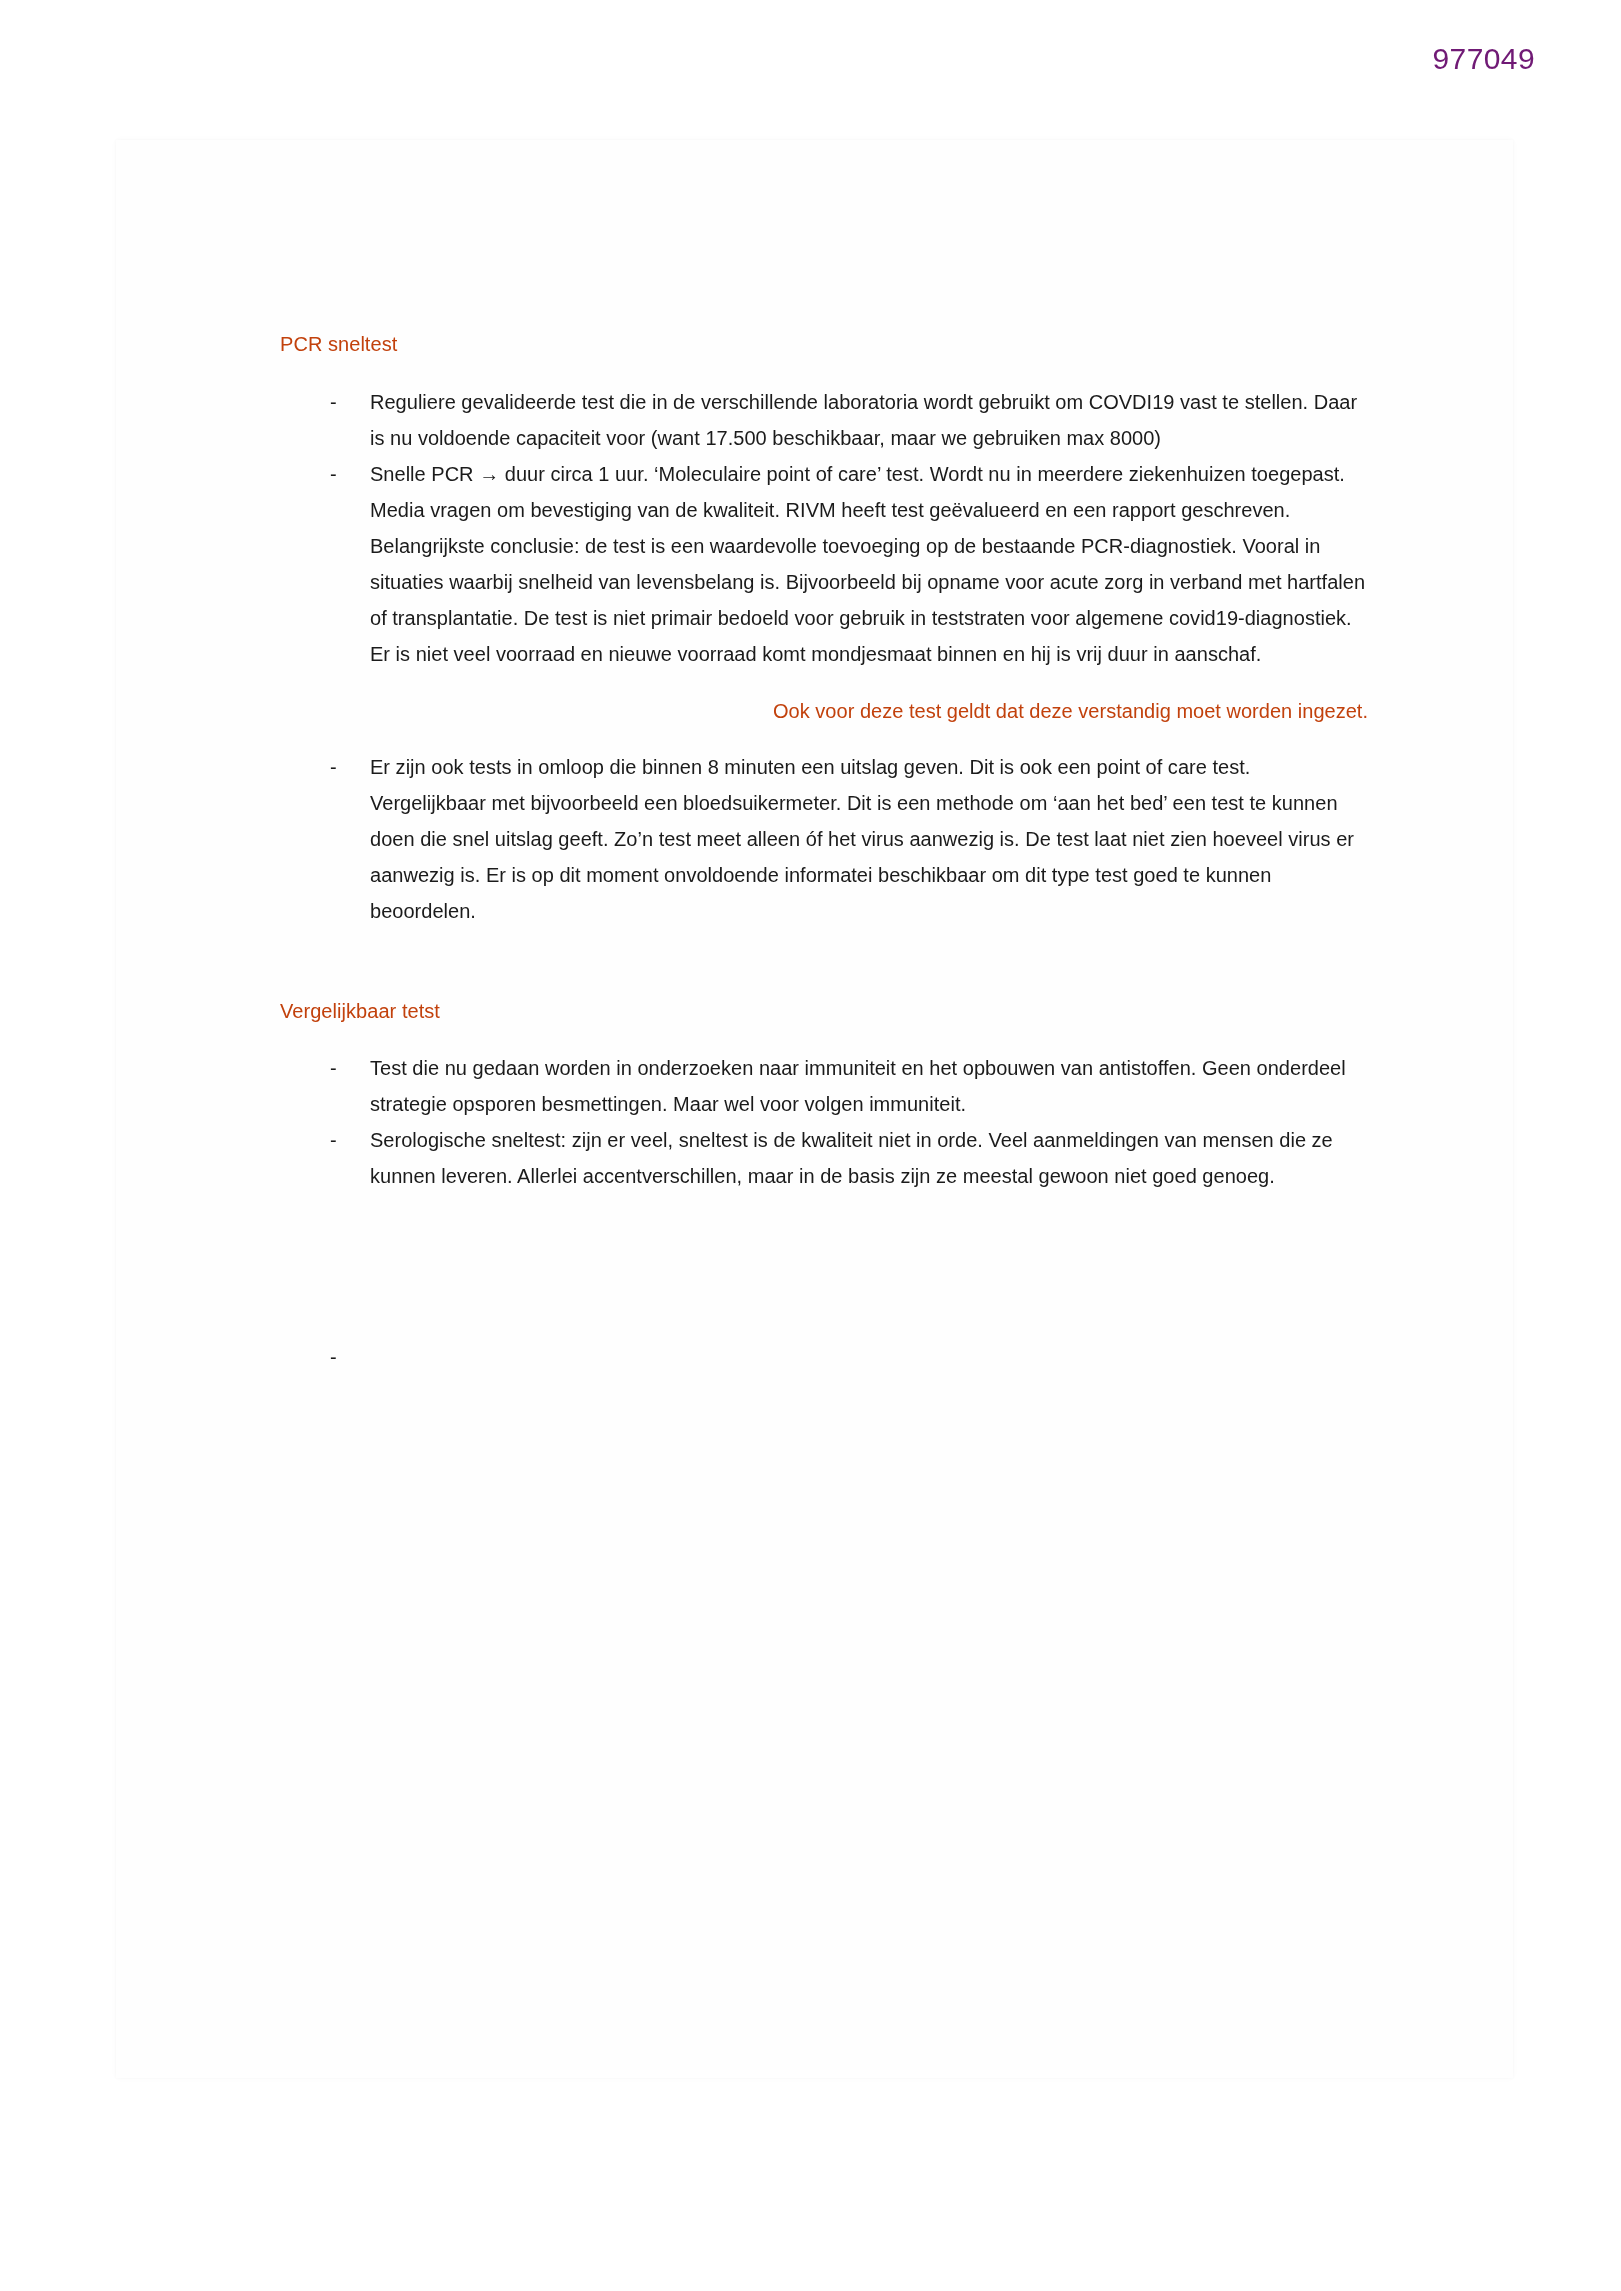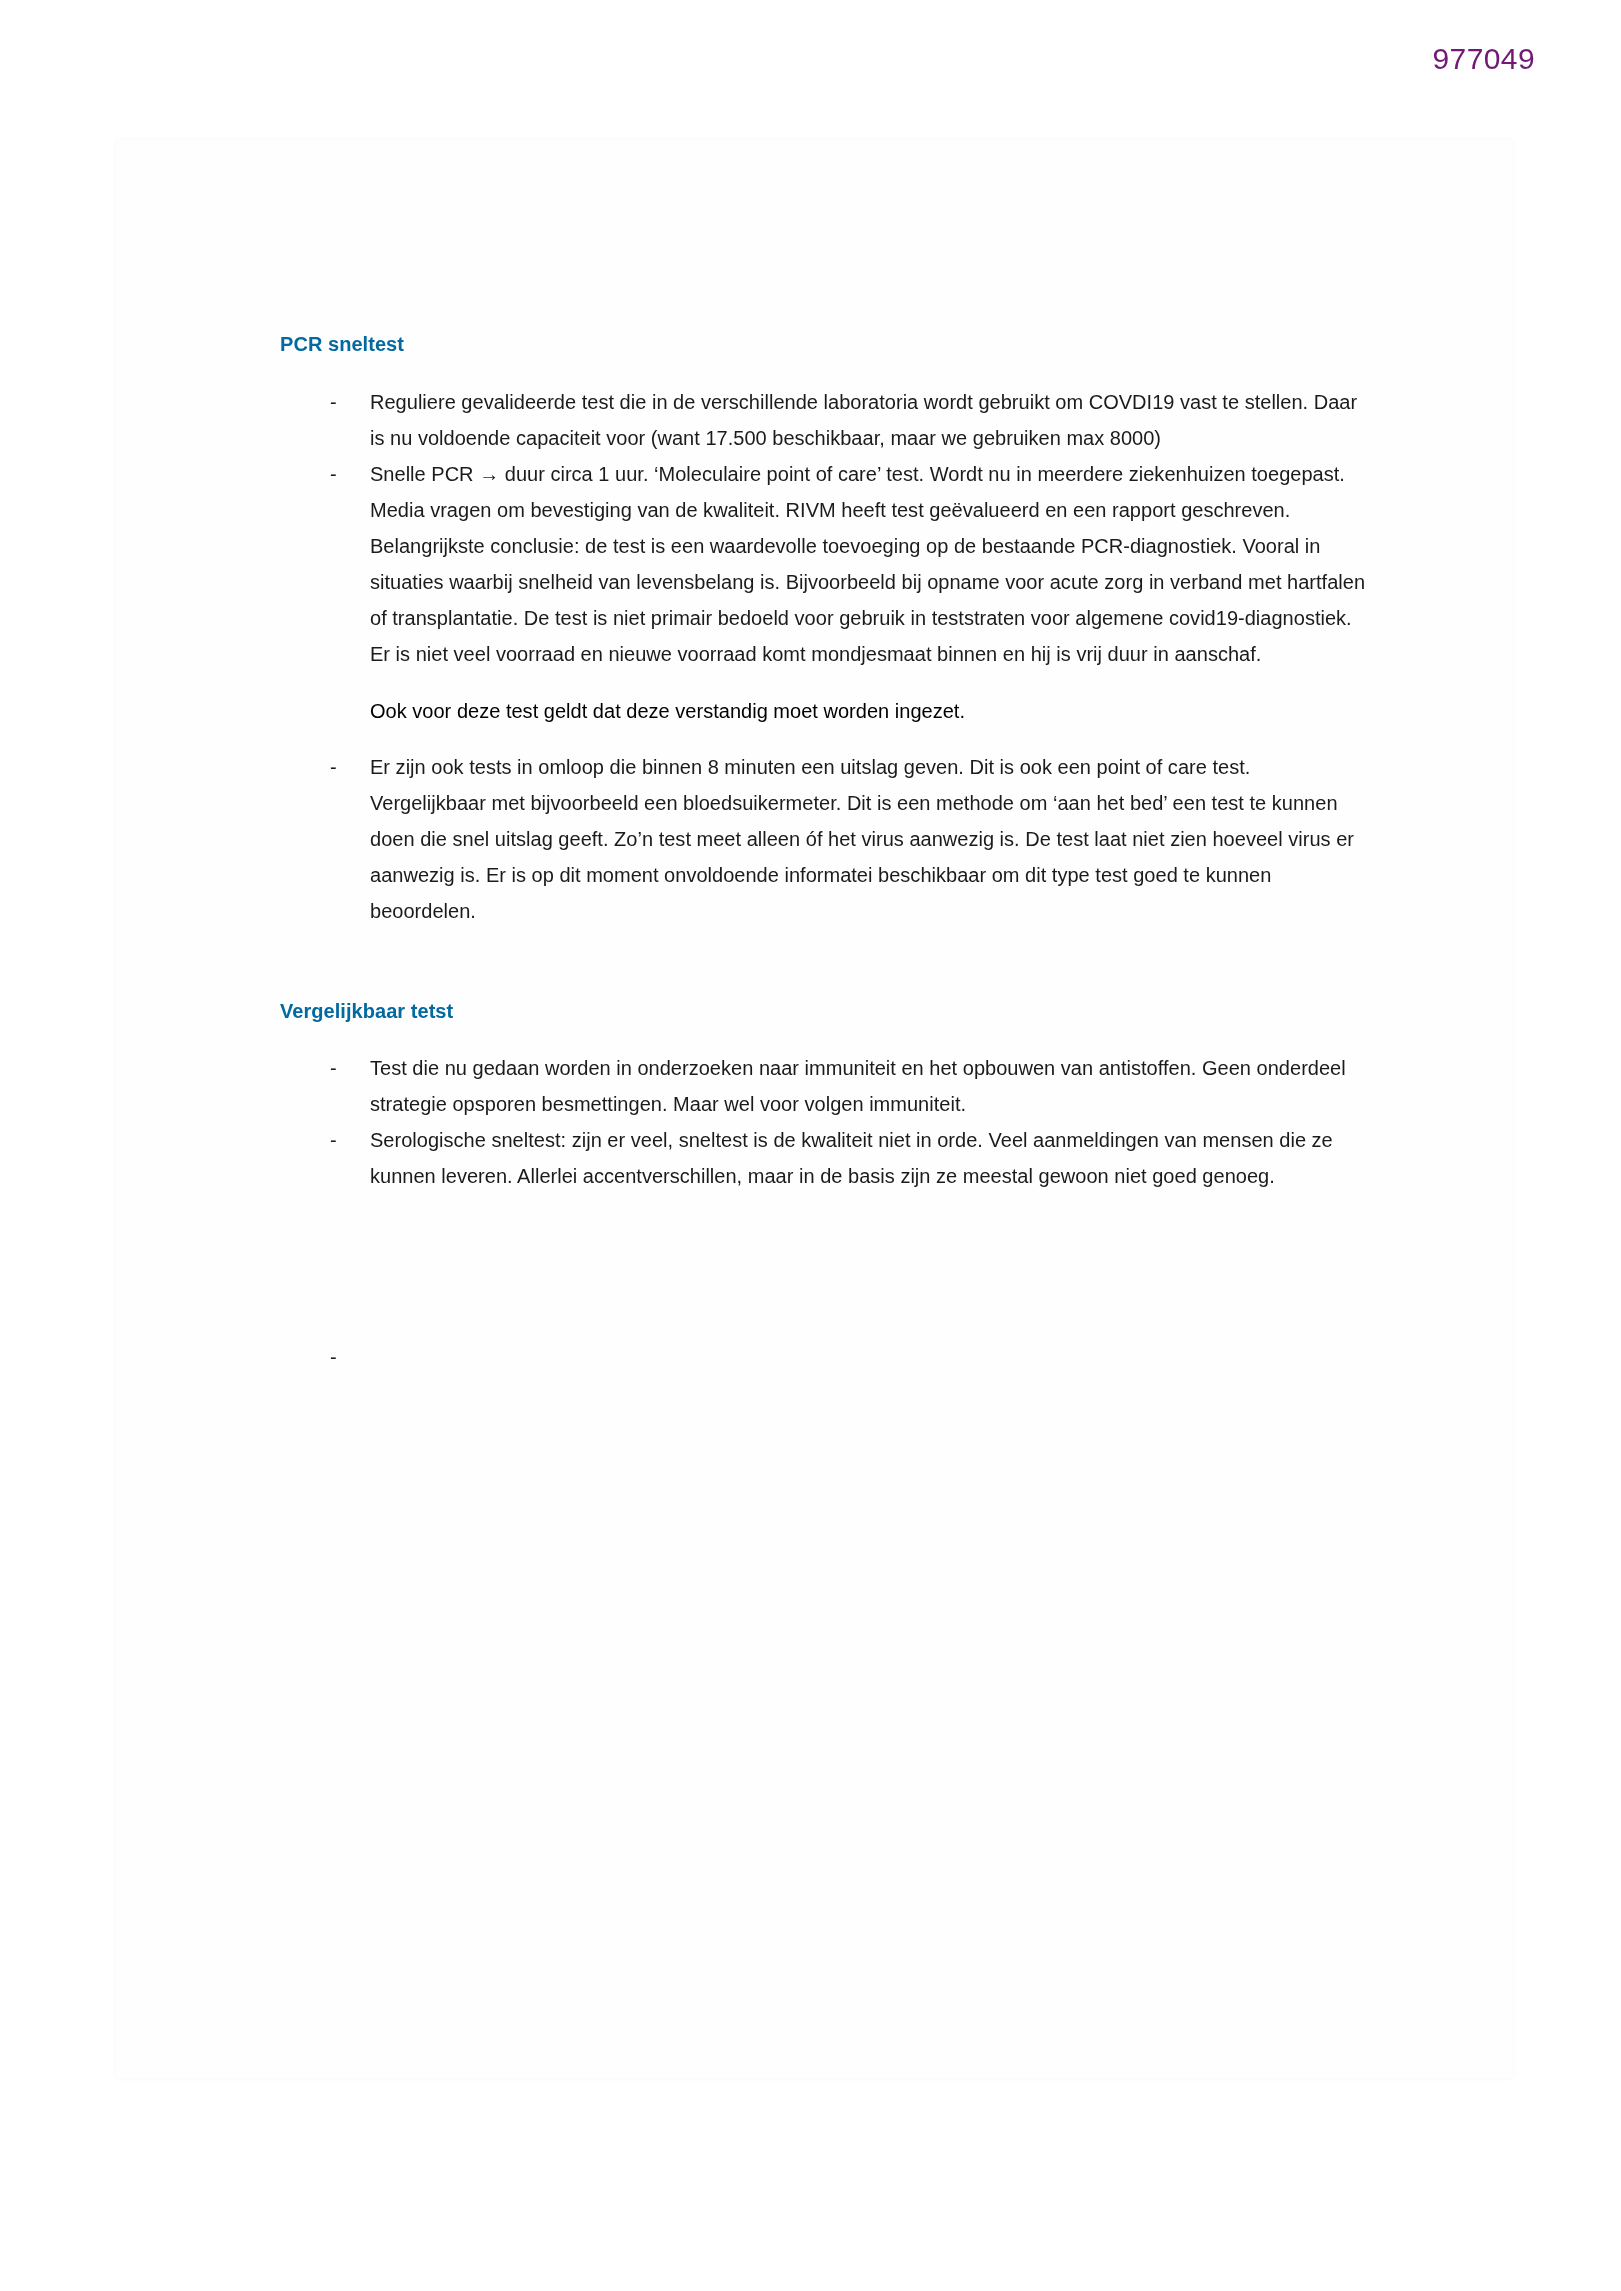--- a/index.html
+++ b/index.html
@@ -46,22 +46,22 @@
     position: absolute;
     left: 280px;
     top: 331px;
     width: 1088px;
   }
 
   .section { margin: 0; }
 
   .section-heading {
     font-size: 20px;
-    font-weight: bold;
-    color: #0369a1;
+    font-weight: normal;
+    color: #c2410c;
     letter-spacing: 0.05px;
     margin: 0 0 25.5px 0;
     line-height: 1.35;
   }
 
   .bullet-list {
     list-style: none;
     margin: 0;
     padding: 0;
   }
@@ -83,23 +83,24 @@
     top: 0;
     font-size: 20px;
     line-height: 36px;
     color: #1b1b1b;
   }
 
   .plain-para {
     padding-left: 90px;
     font-size: 20px;
     line-height: 36px;
-    color: #000000;
+    color: #c2410c;
     letter-spacing: 0.02px;
     margin: 21.6px 0 19.6px 0;
+    text-align: right;
   }
 
   .empty-bullet {
     position: relative;
     height: 36px;
     padding-left: 90px;
   }
 
   #gap-sections { height: 69px; }
 

